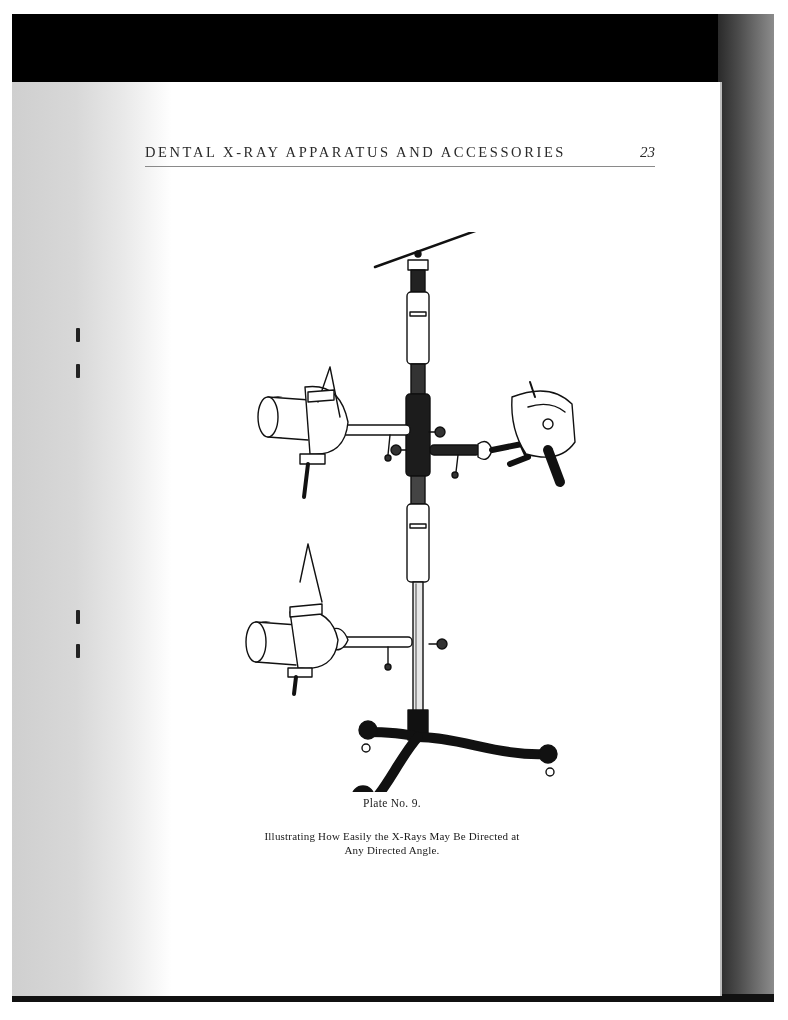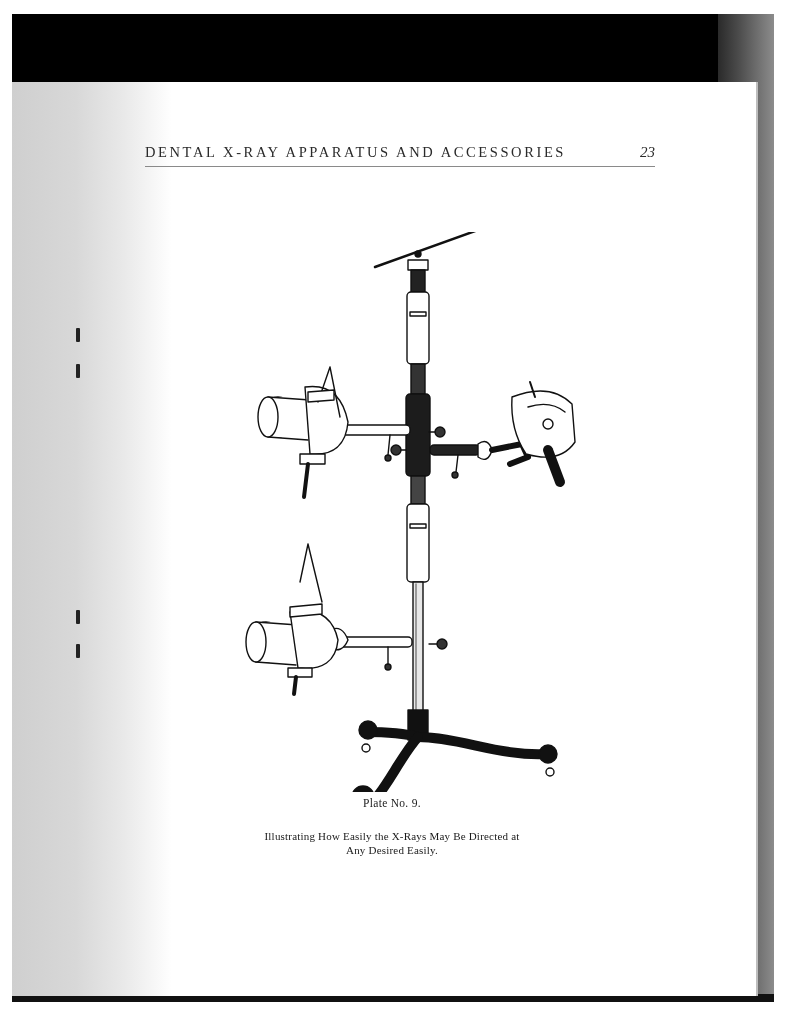--- a/index.html
+++ b/index.html
@@ -12,21 +12,20 @@
     .top-band { position: absolute; left: 12px; top: 14px; width: 762px; height: 70px; background: #000; }
     .right-band {
       position: absolute; left: 718px; top: 14px; width: 56px; height: 986px;
       background: linear-gradient(90deg, #2a2a2a 0%, #4a4a4a 35%, #6e6e6e 70%, #8c8c8c 100%);
     }
     .bottom-band { position: absolute; left: 12px; top: 994px; width: 762px; height: 8px; background: #111; }
     .page {
       position: absolute; left: 12px; top: 82px; width: 708px; height: 914px;
       background: #ffffff;
       border-right: 2px solid #bdbdbd;
-      padding-left: 36px;
     }
     .gutter {
       position: absolute; left: 0; top: 0; width: 160px; height: 100%;
       background: linear-gradient(90deg, #cfcfcf 0%, #d8d8d8 40%, #e9e9e9 70%, #ffffff 100%);
     }
     .binding-mark { position: absolute; width: 4px; height: 14px; background: #222; border-radius: 1px; }
     .running-head {
       position: absolute; left: 133px; top: 62px; width: 510px;
       display: flex; justify-content: space-between; align-items: baseline;
       color: #2a2a2a;
@@ -134,16 +133,16 @@
         <path d="M58 436 L82 436 L82 445 L58 445 Z" fill="#fff"></path>
         <line x1="66" y1="445" x2="64" y2="462" stroke-width="4"></line>
         <path d="M158 415 L158 432"></path>
           <circle cx="158" cy="435" r="3" fill="#333"></circle>
       </g>
     </svg>
 
     <div class="caption">
       <div class="plate-no">Plate No. 9.</div>
       <div class="desc">Illustrating How Easily the X-Rays May Be Directed at</div>
-      <div class="desc">Any Desired Easily.</div>
+      <div class="desc">Any Directed Angle.</div>
     </div>
   </div>
 </div>
 
 </body></html>

